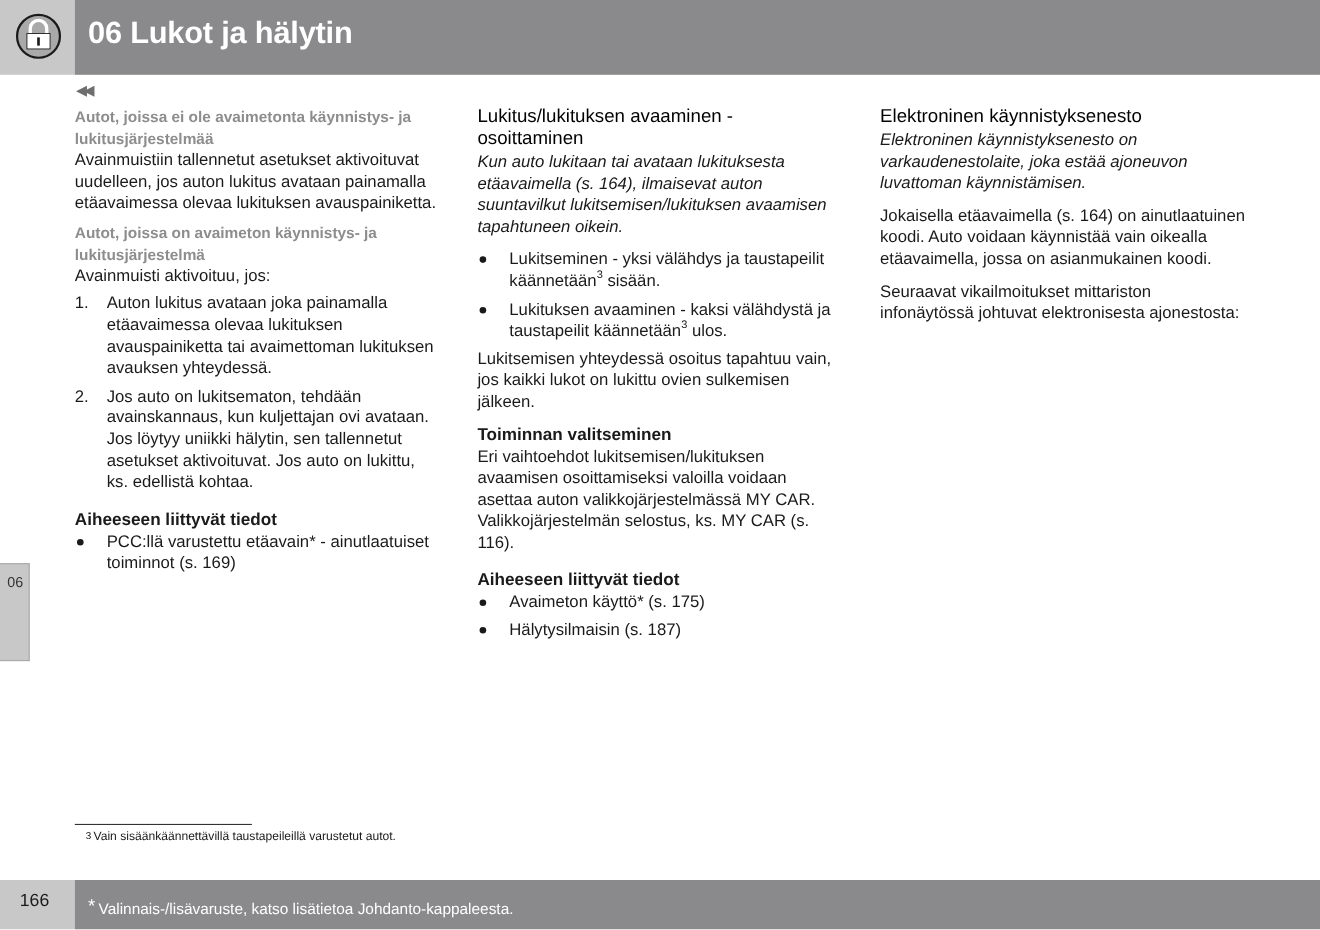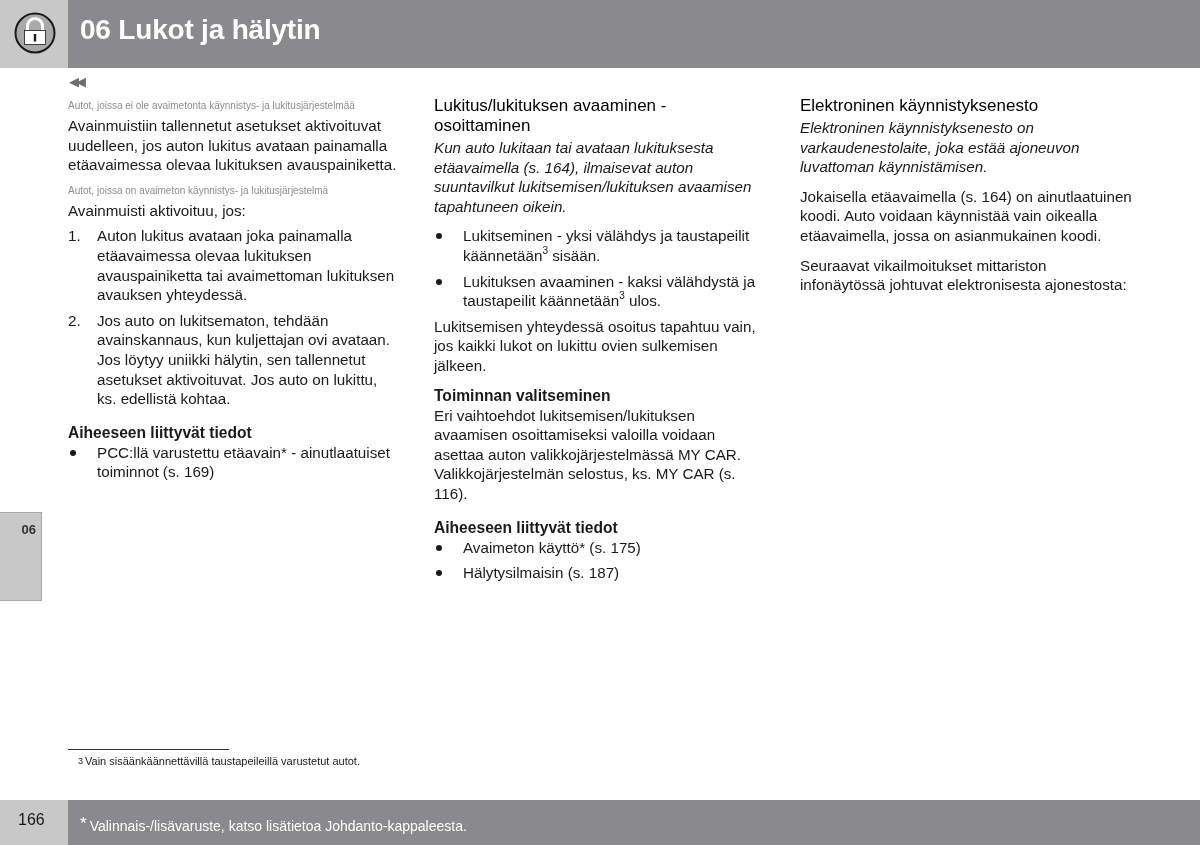--- a/index.html
+++ b/index.html
@@ -11,38 +11,38 @@
     .header-title { position: absolute; left: 80px; top: 14px; font-size: 28px; font-weight: bold; color: #ffffff; letter-spacing: -0.2px; }
     .lock-icon { position: absolute; left: 14px; top: 12px; width: 42px; height: 42px; }
 
     .back-icon { position: absolute; left: 69px; top: 74px; font-size: 13px; color: #6e6e6e; letter-spacing: -3px; }
 
     .col { position: absolute; top: 96px; width: 332px; font-size: 15.2px; line-height: 19.6px; }
     .col1 { left: 68px; }
     .col2 { left: 434px; }
     .col3 { left: 800px; }
 
-    .h-gray { color: #8d8d8d; font-weight: normal; font-size: 10px; line-height: 20px; }
+    .h-gray { color: #8d8d8d; font-weight: bold; font-size: 14px; line-height: 20px; }
     .h-red { color: #000000; font-weight: normal; font-size: 17px; line-height: 20px; margin-bottom: 2px; }
     .h-black { color: #1a1a1a; font-weight: bold; font-size: 15.6px; line-height: 20px; }
     .italic { font-style: italic; }
     p { margin: 0; }
     .gap-s { margin-top: 6px; }
     .gap-m { margin-top: 10px; }
     .gap-l { margin-top: 14px; }
 
     .olist, .blist { list-style: none; }
     .olist li, .blist li { position: relative; padding-left: 29px; }
     .olist li + li { margin-top: 6px; }
     .blist li + li { margin-top: 6px; }
     .marker { position: absolute; left: 0; top: 0; }
     .bullet { position: absolute; left: 2px; top: 7px; width: 6px; height: 6px; border-radius: 50%; background: #1a1a1a; }
     sup { font-size: 10px; line-height: 0; position: relative; top: -1px; }
 
-    .side-tab { position: absolute; left: 0; top: 512px; width: 42px; height: 89px; background: #c8c8c8; border: 1px solid #a9a9a9; border-left: none; font-weight: bold; }
+    .side-tab { position: absolute; left: 0; top: 512px; width: 27px; height: 89px; background: #c8c8c8; border: 1px solid #a9a9a9; border-left: none; }
     .side-tab-label { position: absolute; right: 5px; top: 9px; font-size: 13px; color: #333333; }
 
     .fn-rule { position: absolute; left: 68px; top: 749px; width: 161px; height: 1px; background: #333333; }
     .footnote { position: absolute; left: 68px; top: 755px; font-size: 11px; color: #1a1a1a; margin-left: 10px; }
     .footnote .fn-num { font-size: 9px; vertical-align: 1px; margin-right: 2px; }
 
     .footer-left { position: absolute; left: 0; top: 800px; width: 68px; height: 45px; background: #c8c8c8; }
     .footer-main { position: absolute; left: 68px; top: 800px; width: 1132px; height: 45px; background: #8a8a8c; }
     .page-num { position: absolute; left: 18px; top: 811px; font-size: 16px; color: #1a1a1a; }
     .footer-note { position: absolute; left: 80px; top: 814px; font-size: 14px; color: #ffffff; }

